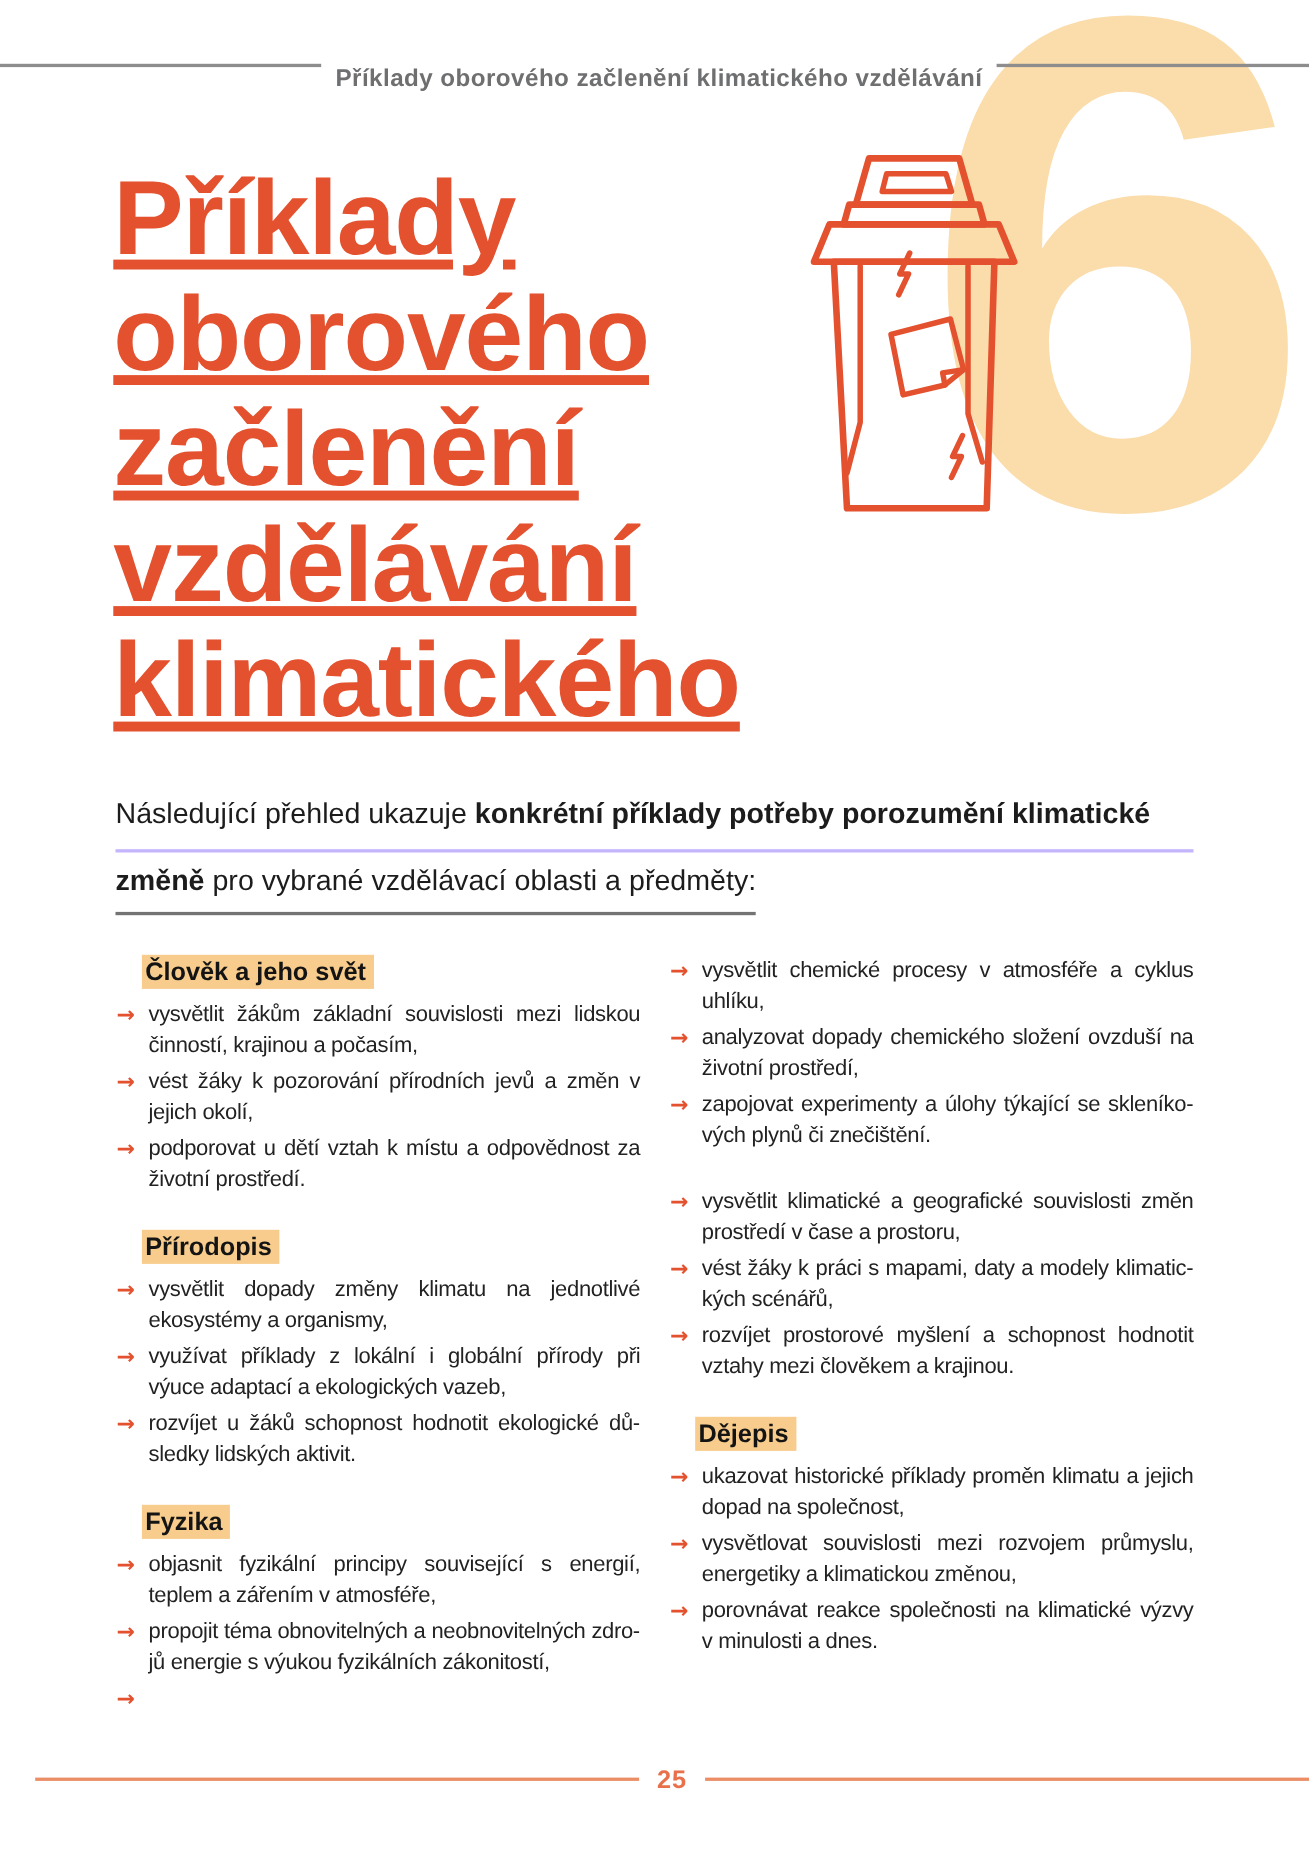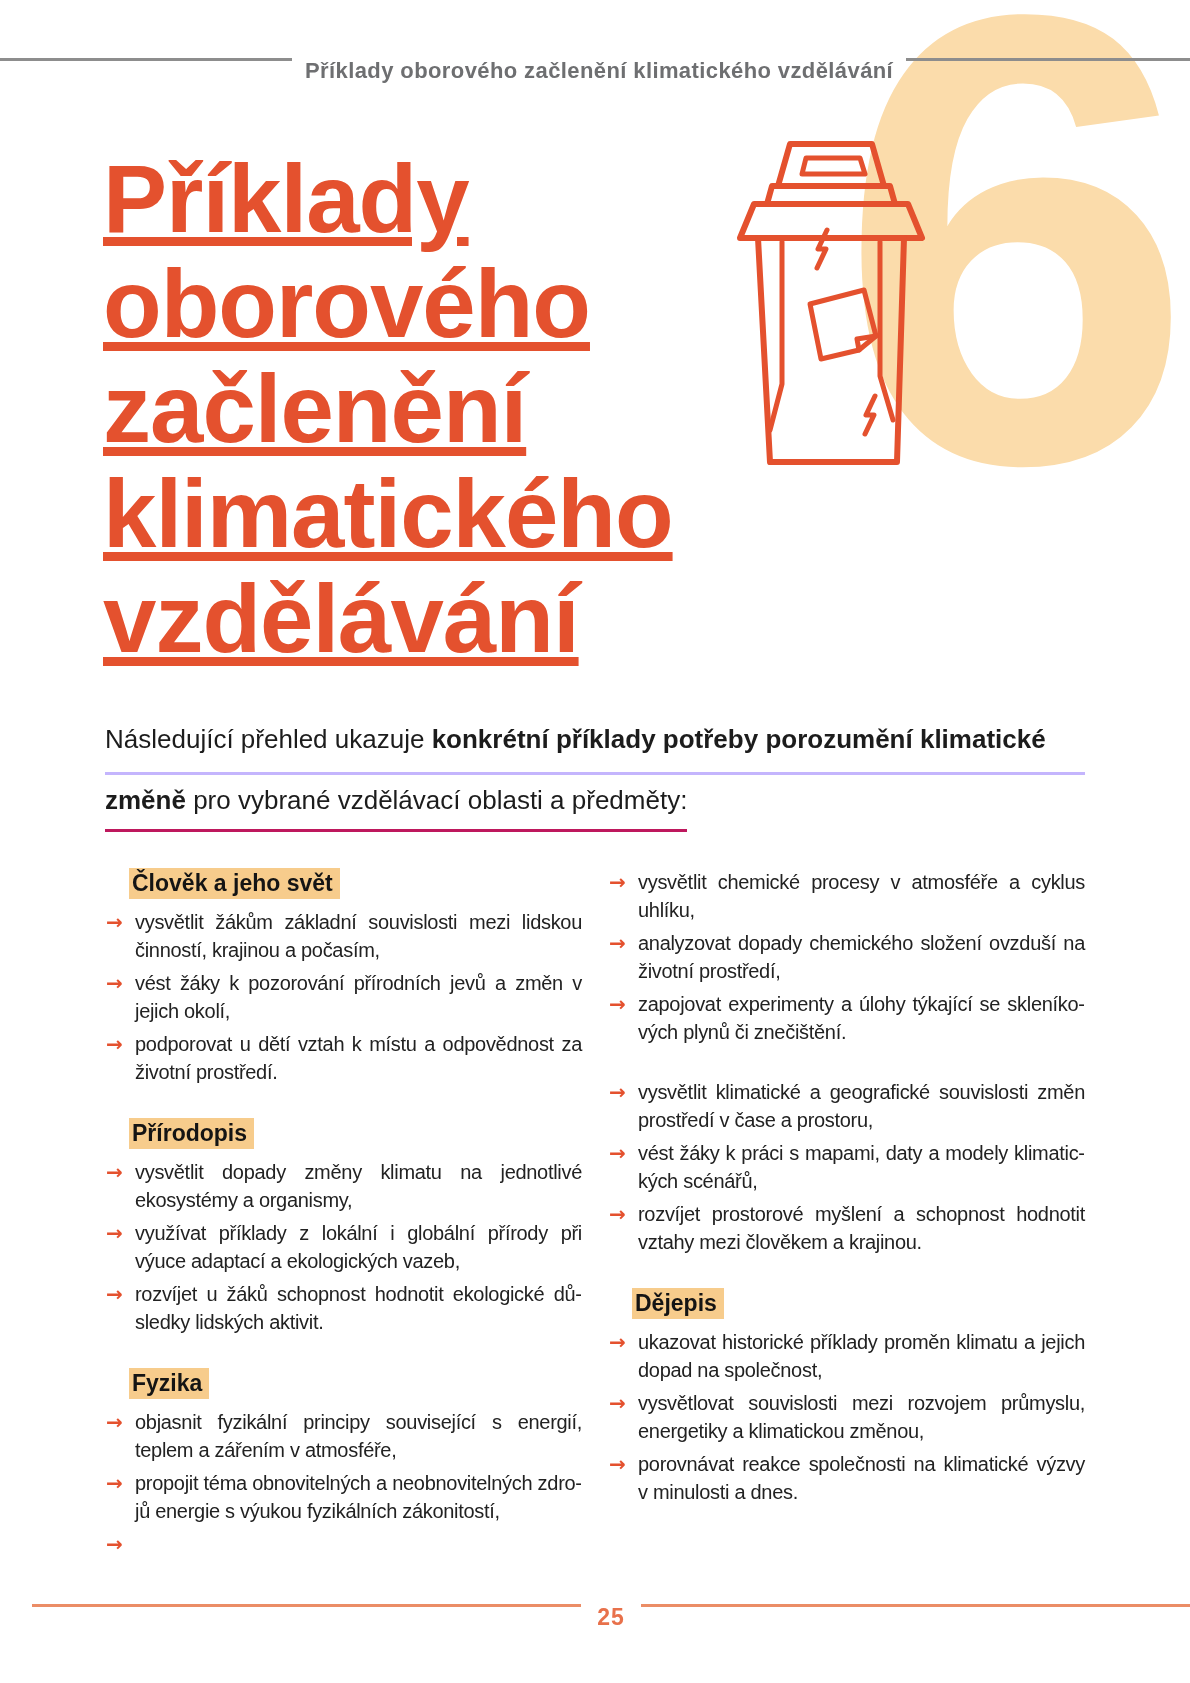--- a/index.html
+++ b/index.html
@@ -40,21 +40,21 @@
     color:#e4512e;letter-spacing:-1px;text-decoration:underline;
   }
   .main-title span{display:block;}
   
   .intro{
     position:absolute;top:724px;left:105px;width:980px;
     font-size:26px;color:#1c1c1c;z-index:1;
   }
   .intro-line1{height:48px;border-bottom:3px solid #c4b5fd;}
   .intro-line2{margin-top:10px;}
-  .intro .u{border-bottom:3px solid #be185d;padding-bottom:14px;}
+  .intro .u{border-bottom:3px solid #737373;padding-bottom:14px;}
   .intro strong{font-weight:bold;}
   
   .columns{
     position:absolute;top:868px;left:105px;width:980px;
     display:grid;grid-template-columns:1fr 1fr;column-gap:26px;z-index:1;
   }
   .subject + .subject{margin-top:32px;}
   .heading-wrap{margin:0 0 9px 0;padding-left:24px;}
   .heading{
     display:inline-block;background:#f7cc8c;color:#141414;
@@ -69,21 +69,21 @@
   ul.bullets li{position:relative;padding-left:30px;margin-bottom:5px;}
   ul.bullets li:last-child{margin-bottom:0;}
   .arrow{
     position:absolute;left:1px;top:0;
     color:#e4512e;font-weight:bold;letter-spacing:0;
     font-family:"DejaVu Sans",sans-serif;
   }
   
   .page-footer{
     position:absolute;top:1604px;left:0;right:0;
-    display:flex;gap:16px;z-index:1;margin-left:32px;
+    display:flex;align-items:center;gap:16px;z-index:1;margin-left:32px;
   }
   .f-rule{flex:1 1 auto;height:3px;background:#eb8d66;}
   .page-number{
     font-size:23px;font-weight:bold;color:#e8714b;letter-spacing:1px;
   }
 </style>
 </head>
 <body>
 
 <div class="page">
@@ -107,22 +107,22 @@
     <path d="M86 168 L140 154 L152 200 L135 214 L97 223 Z" class="thin"></path>
     <path d="M152 200 L133 203 L135 214" class="thin"></path>
     <path d="M103 94 L94 113 L102 113 L93 132" class="thin"></path>
     <path d="M151 260 L142 279 L150 279 L141 298" class="thin"></path>
   </svg>
 
   <h1 class="main-title">
     <span>Příklady</span>
     <span>oborového</span>
     <span>začlenění</span>
+    <span>vzdělávání</span>
     <span>klimatického</span>
-    <span>vzdělávání</span>
   </h1>
 
   <div class="intro">
     <div class="intro-line1"><span>Následující přehled ukazuje </span><strong>konkrétní příklady potřeby porozumění klimatické</strong></div>
     <div class="intro-line2"><span class="u"><strong>změně</strong><span> pro vybrané vzdělávací oblasti a předměty:</span></span></div>
   </div>
 
   <div class="columns">
 
     <div class="col">

